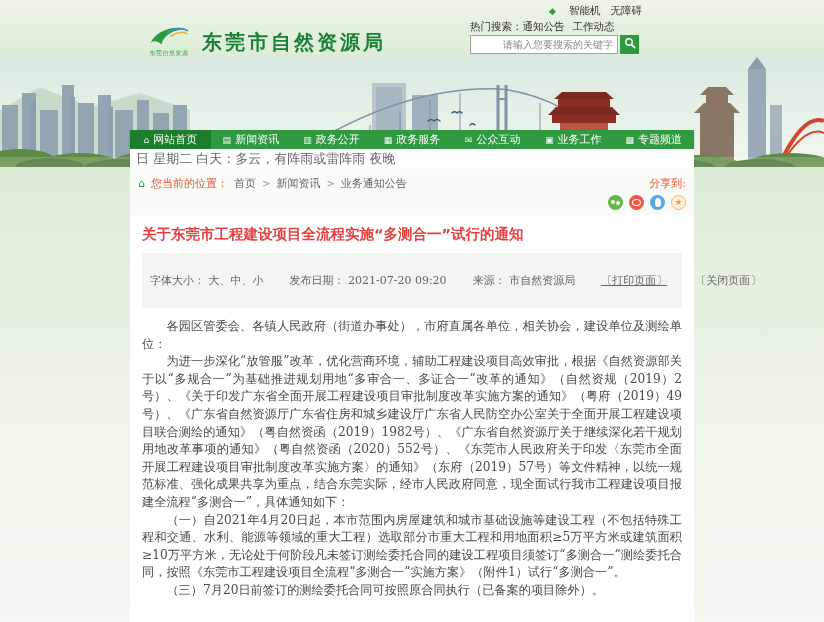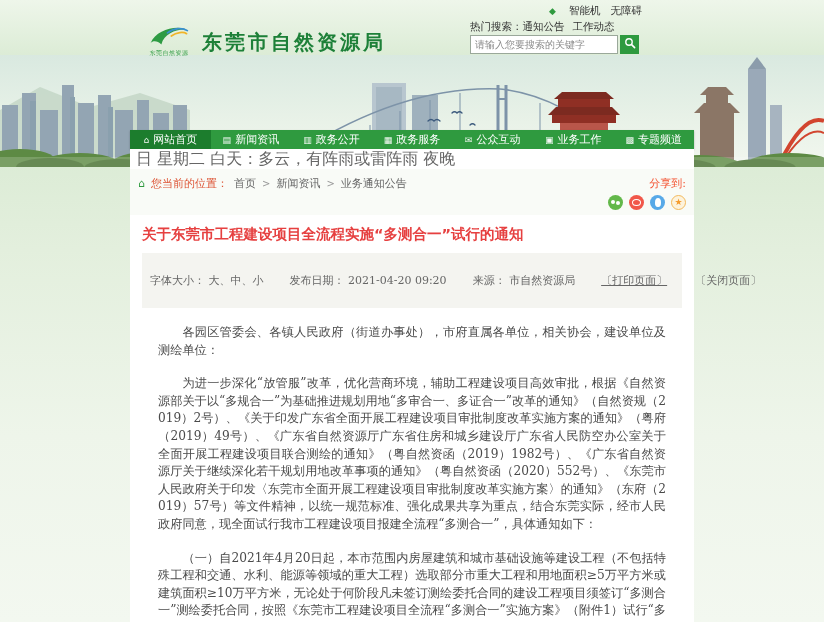--- a/index.html
+++ b/index.html
@@ -20,40 +20,40 @@
   .logo-sub{font-size:6px;color:#2e9b43;letter-spacing:.5px;line-height:7px;}
   .site-title{margin-left:10px;font-size:20px;font-weight:bold;color:#1d8038;letter-spacing:3px;}
   .header-right{position:absolute;right:52px;top:3px;width:172px;font-size:10.5px;color:#333;}
   .top-links{text-align:right;white-space:nowrap;line-height:14px;}
   .top-links .bullet{color:#2f9a3f;font-size:9px;margin-right:3px;}
   .top-links a{color:#333;text-decoration:none;margin-left:10px;}
   .hot-search{margin-top:1px;line-height:14px;white-space:nowrap;}
   .hot-search a{color:#333;text-decoration:none;margin-right:8px;text-align:center;}
   .search-row{margin-top:2px;display:flex;align-items:center;}
   .search-input{width:138px;height:15px;border:1px solid #9aa89a;background:#fff;
-    font-size:10px;padding:1px 4px;color:#333;}
+    font-size:10px;padding:1px 4px;color:#333;text-align:right;}
   .search-input::placeholder{color:#8a8a8a;}
   .search-btn{width:19px;height:19px;background:#2e9a3f;border:none;margin-left:2px;
     display:flex;align-items:center;justify-content:center;cursor:pointer;padding:0;}
 
   
   .banner{position:absolute;top:55px;left:0;width:824px;height:112px;z-index:1;}
   .banner svg{display:block;}
   .banner-spacer{height:75px;}
 
   
   .container{position:relative;z-index:2;width:564px;margin:0 auto;}
 
   .nav{display:flex;height:19px;background:#2f9a3f;box-shadow:0 1px 2px rgba(0,0,0,.25);}
   .nav-item{flex:1;display:flex;align-items:center;justify-content:center;
     color:#fff;font-size:11px;white-space:nowrap;cursor:pointer;}
   .nav-item .nico{font-size:9px;margin-right:4px;opacity:.95;}
   .nav-item.active{background:#1c7d2d;}
 
-  .weather{height:20px;background:#ffffff;font-size:16px;color:#666;
+  .weather{height:20px;background:#ffffff;font-size:13px;color:#666;
     line-height:20px;padding-left:6px;white-space:nowrap;overflow:hidden;}
 
   .crumb-block{background:#f9fbf7;padding:7px 8px 4px 8px;}
   .crumb-row{display:flex;align-items:center;font-size:11px;}
   .crumb-home{color:#2f9a3f;font-size:11px;margin-right:6px;}
   .crumb-label{color:#dd5435;margin-right:6px;}
   .crumb-row a{color:#666;text-decoration:none;}
   .crumb-sep{color:#999;margin:0 6px;font-size:10px;}
   .share-label{margin-left:auto;color:#f4502e;}
   .share-row{display:flex;justify-content:flex-end;margin-top:4px;height:16px;}
@@ -77,21 +77,21 @@
     font-family:"DejaVu Sans","Liberation Sans",sans-serif;line-height:20px;}
   .meta{margin-top:9px;background:#f4f4f0;font-size:11px;color:#666;
     display:flex;align-items:center;padding:20px 8px;white-space:nowrap;
     font-family:"DejaVu Serif","Liberation Serif",serif;}
   .meta a{color:#666;text-decoration:none;}
   .meta .grp{margin-right:26px;}
   .meta .right{margin-left:auto;text-decoration:underline;}
   .meta .close{margin-left:28px;margin-right:6px;}
   .body-text{margin-top:10px;font-size:12.2px;line-height:17.6px;color:#4a4a4a;
     text-align:justify;font-family:"DejaVu Serif","Liberation Serif",serif;}
-  .body-text p{margin:16px;text-indent:2em;word-break:break-all;}
+  .body-text p{margin:0;text-indent:2em;word-break:break-all;}
 </style>
 </head>
 <body>
 
 <div class="page">
 
   <div class="header">
     <div class="header-inner">
       <div class="logo-wrap">
         <div class="logo-mark">
@@ -284,21 +284,21 @@
     <div class="article">
       <div class="article-title">关于东莞市工程建设项目全流程实施“多测合一”试行的通知</div>
 
       <div class="meta">
         <span class="grp">
           <span>字体大小：</span>
           <a href="#">大</a><span>、</span><a href="#">中</a><span>、</span><a href="#">小</a>
         </span>
         <span class="grp">
           <span>发布日期：</span>
-          <span>2021-04-20 09:20</span>
+          <span>2021-07-20 09:20</span>
         </span>
         <span class="grp">
           <span>来源：</span>
           <span>市自然资源局</span>
         </span>
         <a href="#" class="right">〔打印页面〕</a>
         <a href="#" class="close">〔关闭页面〕</a>
       </div>
 
       <div class="body-text">

